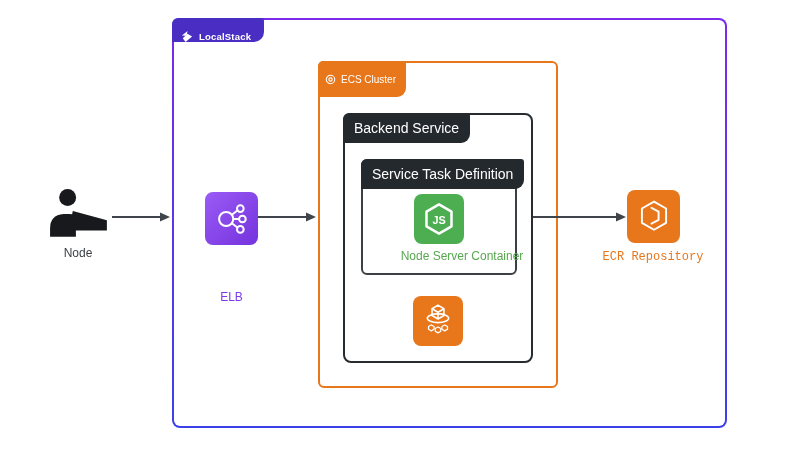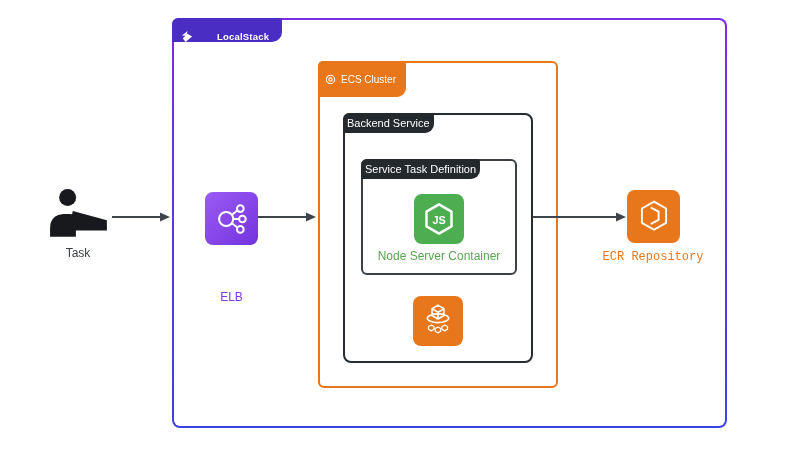--- a/index.html
+++ b/index.html
@@ -8,48 +8,48 @@
 
   .abs{position:absolute;box-sizing:border-box;}
 
   
   .ls-box{left:172px;top:18px;width:555px;height:410px;border-radius:8px;
           background:linear-gradient(180deg,#7B2BE9,#3B41E8);}
   .ls-box-inner{position:absolute;left:2px;top:2px;right:2px;bottom:2px;
           background:#ffffff;border-radius:6px;}
 
   .tab{display:flex;align-items:center;color:#ffffff;z-index:6;}
-  .ls-tab{left:172px;top:18px;height:24px;padding:12px 13px 0 8px;gap:24px;
+  .ls-tab{left:172px;top:18px;height:24px;padding:12px 13px 0 8px;gap:6px;
           background:#4A2DC2;border-radius:6px 3px 10px 0;
           font-size:9.5px;font-weight:700;letter-spacing:.2px;}
   .ecs-tab{left:318px;top:61px;height:36px;padding:0 10px 0 7px;gap:5px;
           background:#E8761B;border-radius:5px 3px 9px 0;font-size:10px;}
-  .dark-tab{background:#24292E;height:20px;padding:0 4px;
-          border-radius:6px 3px 9px 0;font-size:11px;}
+  .dark-tab{background:#24292E;height:30px;padding:0 11px;
+          border-radius:6px 3px 9px 0;font-size:14px;}
   .bs-tab{left:343px;top:113px;}
   .btd-tab{left:361px;top:159px;}
 
   .ecs-box{left:318px;top:61px;width:240px;height:327px;
            border:2px solid #E8761B;border-radius:6px;z-index:2;}
   .bs-box{left:343px;top:113px;width:190px;height:250px;
            border:2px solid #272C31;border-radius:8px;z-index:3;background:#fff;}
   .btd-box{left:361px;top:159px;width:156px;height:116px;
            border:2px solid #3A4046;border-radius:6px;z-index:4;background:#fff;}
 
   .icon-sq{border-radius:8px;display:flex;align-items:center;justify-content:center;z-index:7;}
   .elb-icon{left:205px;top:192px;width:53px;height:53px;
             background:linear-gradient(135deg,#9A5BF5,#7433DD);}
   .node-icon{left:414px;top:194px;width:50px;height:50px;background:#4CAE50;}
   .ecs-icon{left:413px;top:296px;width:50px;height:50px;background:#E8761B;}
   .ecr-icon{left:627px;top:190px;width:53px;height:53px;background:#E8761B;}
 
   .lbl{position:absolute;text-align:center;font-size:12px;z-index:7;}
   .user-lbl{left:43px;top:246px;width:70px;color:#3A3F45;}
   .elb-lbl{left:195px;top:244px;width:73px;color:#7B3BE8;margin-top:46px;}
-  .node-lbl{left:361px;top:249px;width:156px;color:#57A74F;}
+  .node-lbl{left:361px;top:249px;width:156px;color:#57A74F;padding-left:23px;}
   .ecr-lbl{left:597px;top:250px;width:112px;color:#E8761B;font-family:Liberation Mono, monospace;}
 
   .overlay{position:absolute;left:0;top:0;z-index:8;pointer-events:none;}
 </style>
 </head>
 <body>
 
 <div class="abs ls-box">
   <div class="ls-box-inner"></div>
 </div>
@@ -86,21 +86,21 @@
 
 <div class="abs tab dark-tab btd-tab">
   <span>Service Task Definition</span>
 </div>
 
 <svg class="abs overlay" style="left:48px;top:186px;z-index:7;" width="62" height="56" viewBox="0 0 60 52">
   <circle cx="19" cy="10" r="8.2" fill="#17191C"></circle>
   <path d="M2,48 L2,40 Q2,27 15,26 L21,26 Q26,26 27,30 L27,48 Z" fill="#17191C"></path>
   <path d="M24,23 L57,32 L57,42 L20,42 Z" fill="#17191C"></path>
 </svg>
-<div class="lbl user-lbl">Task</div>
+<div class="lbl user-lbl">Node</div>
 
 <div class="abs icon-sq elb-icon">
   <svg width="40" height="40" viewBox="0 0 48 48" fill="none" stroke="#ffffff" stroke-width="2.4">
     <circle cx="17" cy="24" r="8.5"></circle>
     <circle cx="34" cy="11.5" r="4"></circle>
     <circle cx="36.5" cy="24" r="4"></circle>
     <circle cx="34" cy="36.5" r="4"></circle>
     <line x1="23" y1="19.5" x2="30.5" y2="13.8"></line>
     <line x1="25.5" y1="24" x2="32.5" y2="24"></line>
     <line x1="23" y1="28.5" x2="30.5" y2="34.2"></line>

